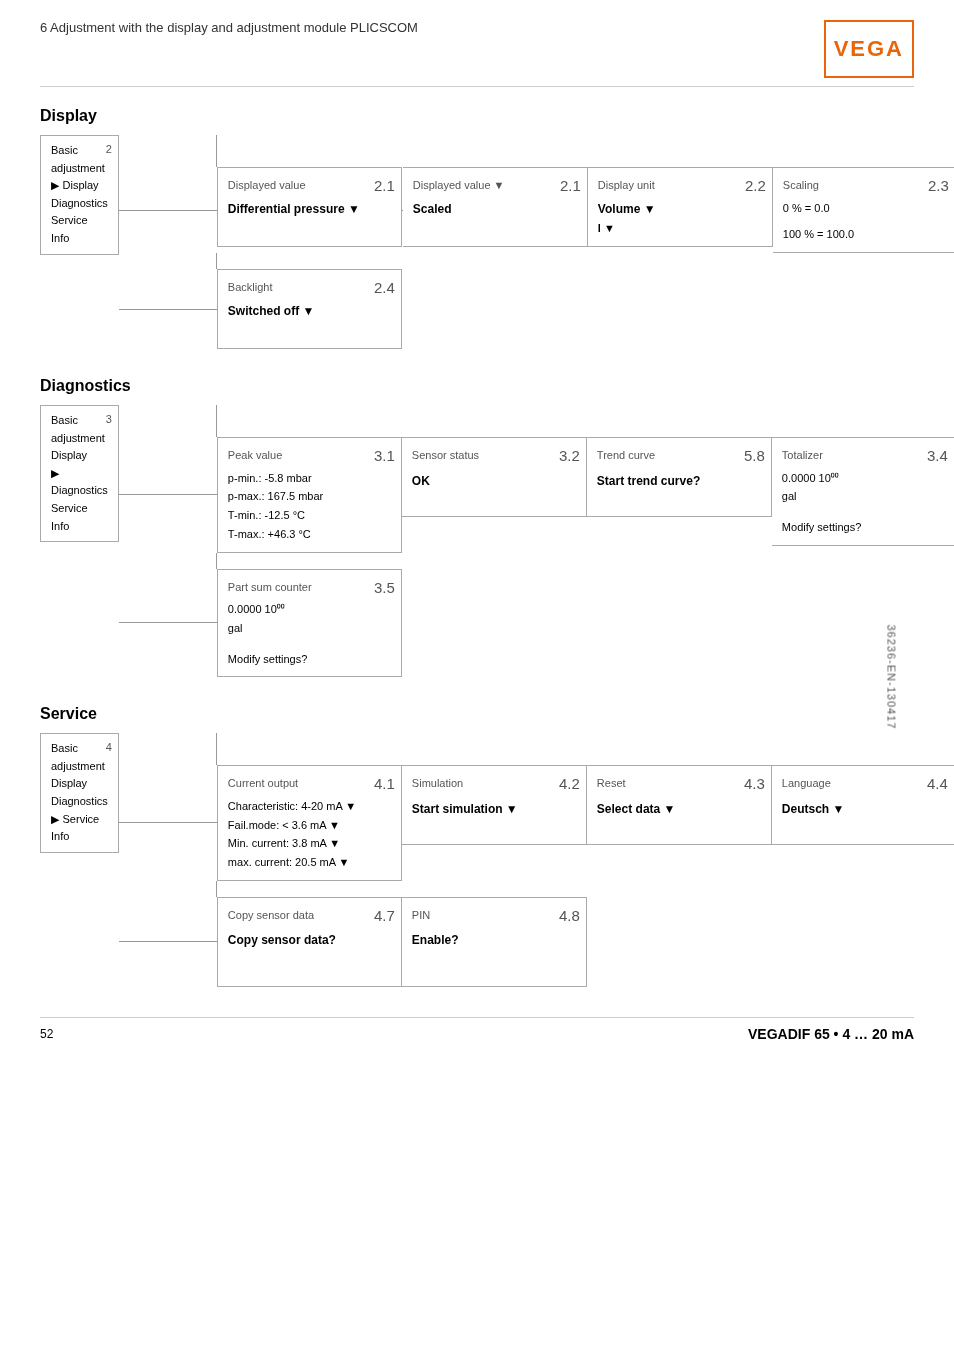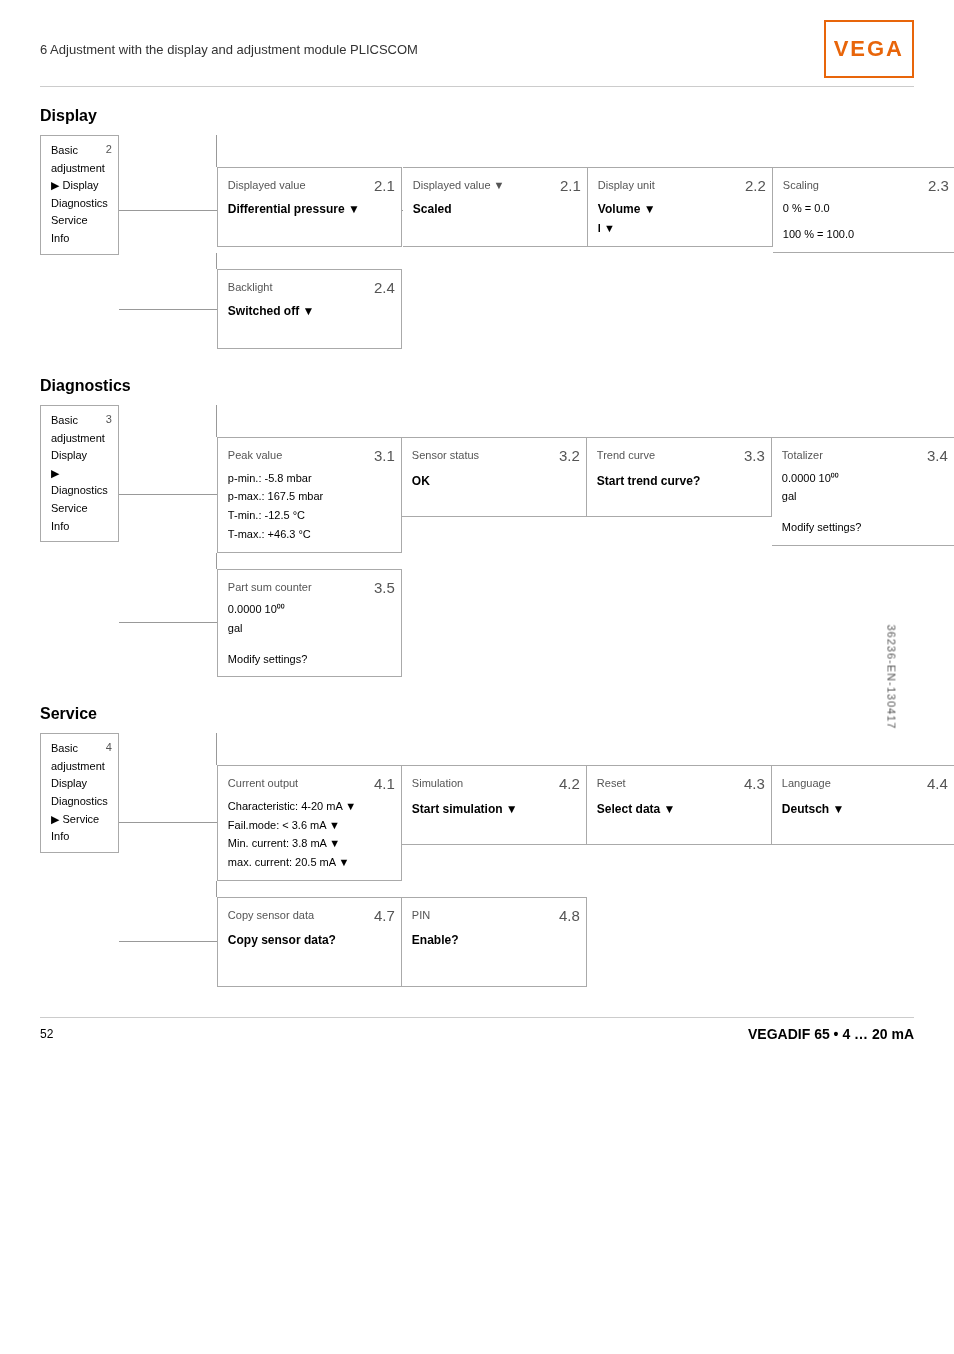--- a/index.html
+++ b/index.html
@@ -10,21 +10,21 @@
       color: #000;
       width: 954px;
       min-height: 1354px;
       padding: 20px 40px 20px 40px;
     }
 
     
     .page-header {
       display: flex;
       justify-content: space-between;
-      align-items: center;
+      align-items: flex-start;
       border-bottom: 1px solid #ccc;
       padding-bottom: 8px;
       margin-bottom: 16px;
       gap: 40px;
     }
     .page-header-title {
       font-size: 13px;
       color: #333;
     }
     .vega-logo {
@@ -244,21 +244,21 @@
           <div class="card-plain">T-max.: +46.3 °C</div>
         </div>
 
         <div class="card-box" style="width:185px; border-left:none;">
           <span class="card-number">3.2</span>
           <div class="card-title">Sensor status</div>
           <div class="card-value mt6">OK</div>
         </div>
 
         <div class="card-box" style="width:185px; border-left:none;">
-          <span class="card-number">3.3</span>
+          <span class="card-number">5.8</span>
           <div class="card-title">Trend curve</div>
           <div class="card-value mt6">Start trend curve?</div>
         </div>
 
         <div class="card-box card-right-line" style="width:185px; border-left:none;">
           <span class="card-number">3.4</span>
           <div class="card-title">Totalizer</div>
           <div class="card-plain">0.0000 10⁰⁰</div>
           <div class="card-plain">gal</div>
           <div class="card-plain mt4">Modify settings?</div>

